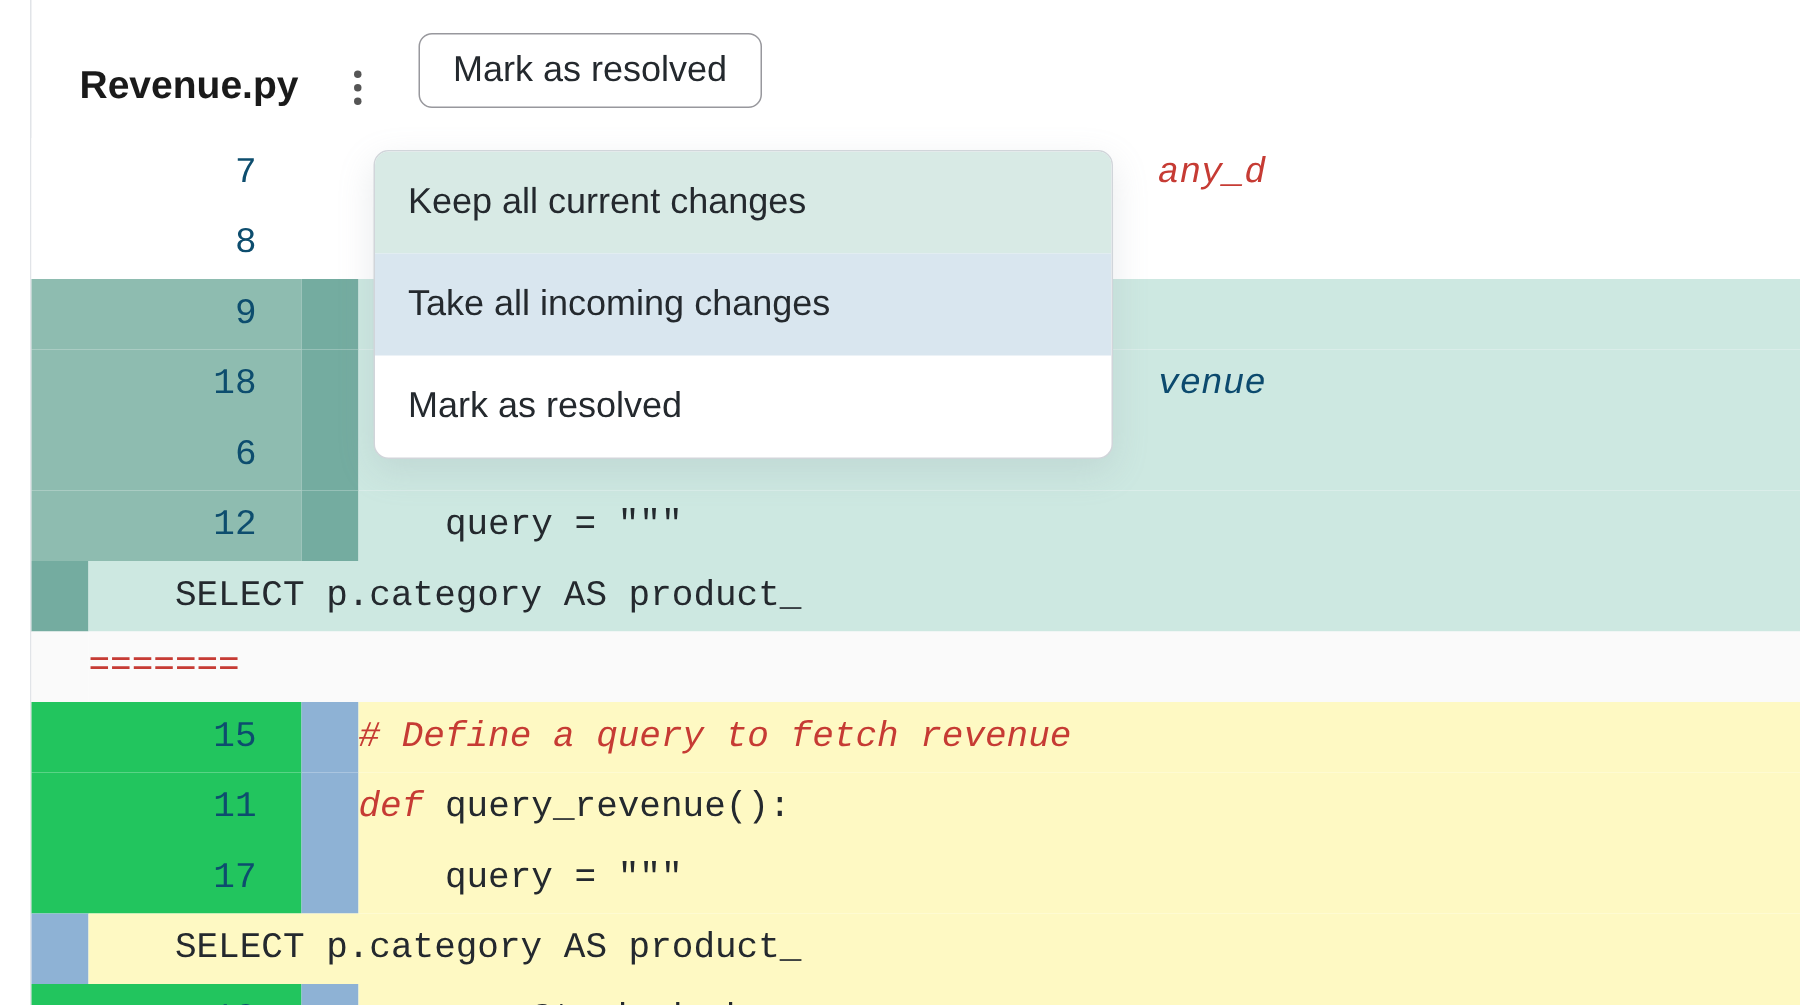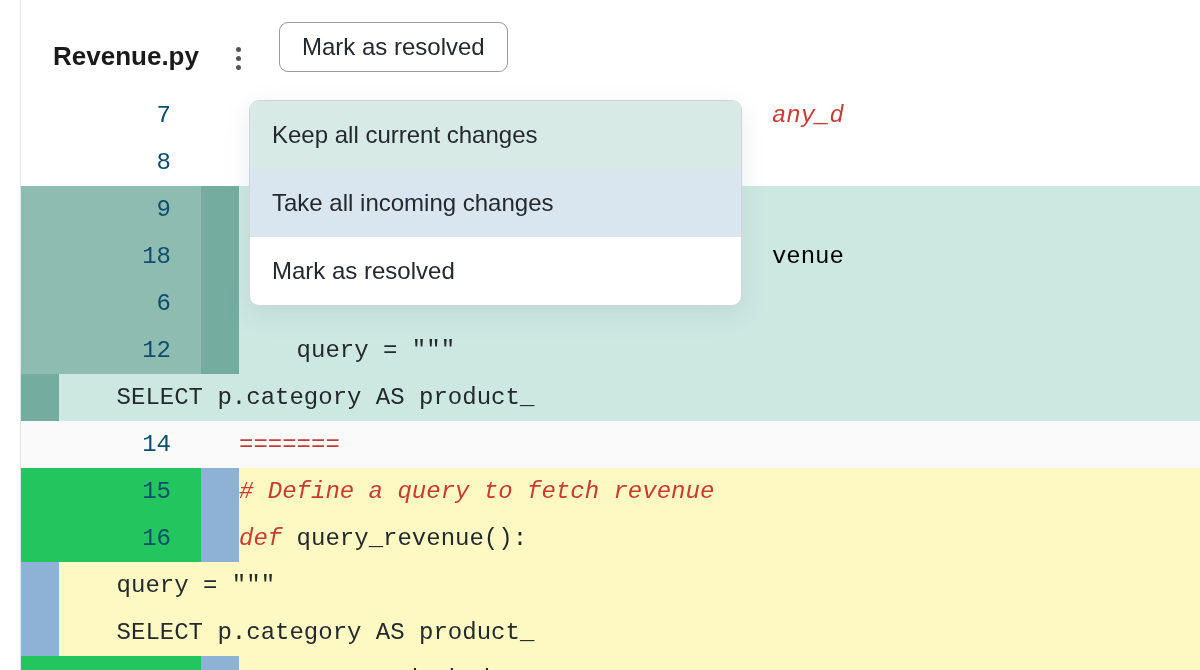--- a/index.html
+++ b/index.html
@@ -112,21 +112,21 @@
       padding: 20px 22px;
       font-size: 24px;
       color: #24292e;
       cursor: pointer;
     }
     .dropdown-item.hover1 { background: #d8eae5; }
     .dropdown-item.hover2 { background: #d9e6ef; }
 
     
     .c-red { color: #c63b34; font-style: italic; }
-    .c-green { color: #000000; }
+    .c-green { color: #0c4a6e; font-style: italic; }
     .c-dark { color: #24292e; }
   </style>
 </head>
 <body>
 
 <div class="container">
 
   <div class="header">
     <div class="filename">Revenue.py</div>
     <div class="kebab">
@@ -174,38 +174,38 @@
       <div class="marker"></div>
       <div class="code c-dark">    query = """</div>
     </div>
 
     <div class="line row-green">
       <div class="marker"></div>
       <div class="code c-dark">    SELECT p.category AS product_</div>
     </div>
 
     <div class="line row-light">
-      <div class="lineno">14</div>
       <div class="marker"></div>
       <div class="code c-red">=======</div>
     </div>
 
     <div class="line row-blue">
       <div class="lineno">15</div>
       <div class="marker"></div>
       <div class="code c-red"># Define a query to fetch revenue</div>
     </div>
 
     <div class="line row-blue">
-      <div class="lineno">16</div>
+      <div class="lineno">11</div>
       <div class="marker"></div>
       <div class="code"><span class="c-red">def</span><span class="c-dark"> query_revenue():</span></div>
     </div>
 
     <div class="line row-blue">
+      <div class="lineno">17</div>
       <div class="marker"></div>
       <div class="code c-dark">    query = """</div>
     </div>
 
     <div class="line row-blue">
       <div class="marker"></div>
       <div class="code c-dark">    SELECT p.category AS product_</div>
     </div>
 
     <div class="line row-blue">

